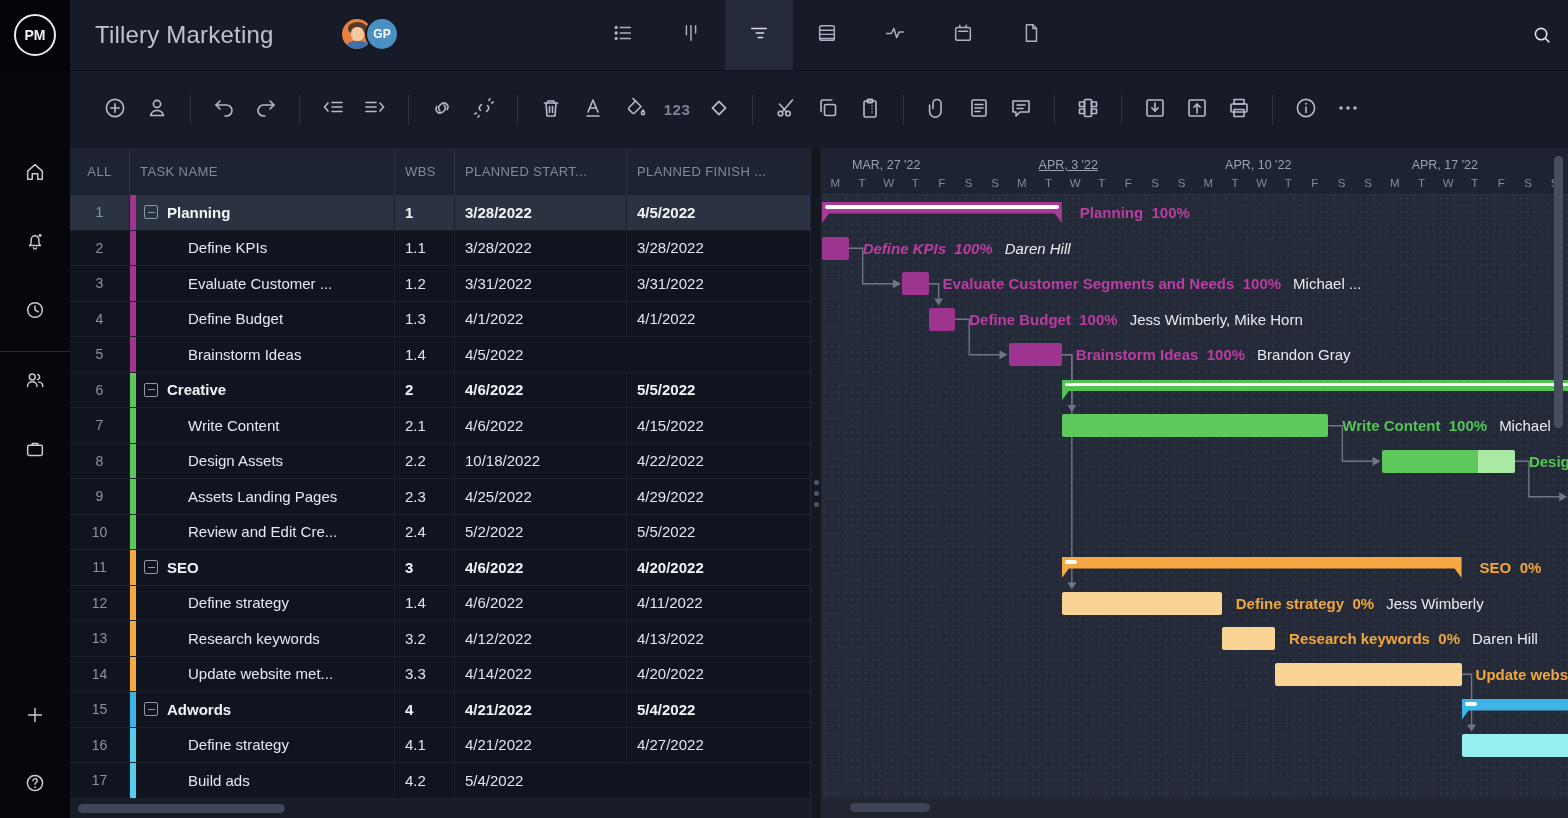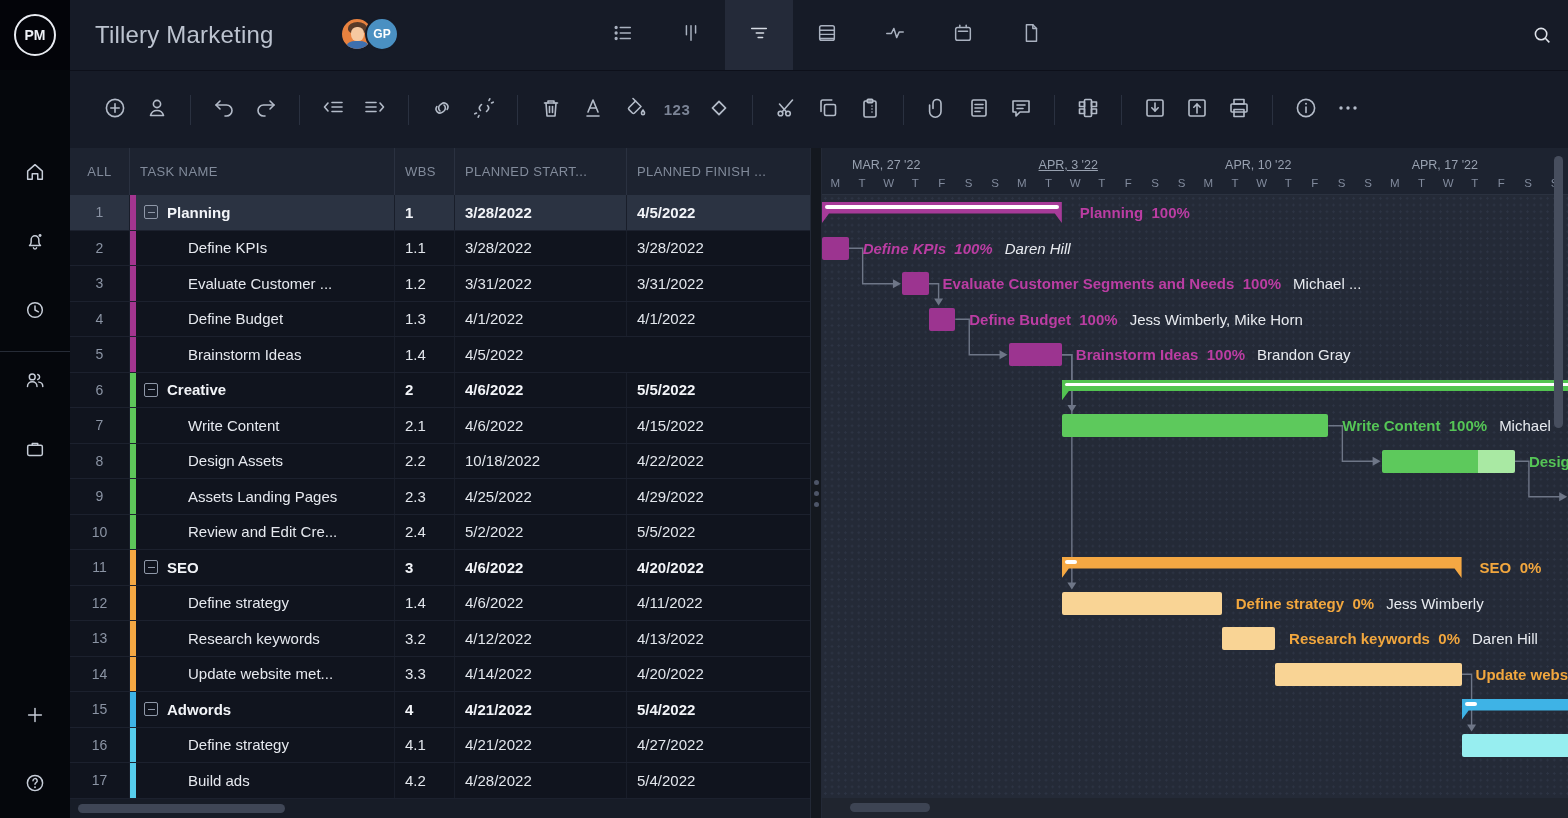--- a/index.html
+++ b/index.html
@@ -568,21 +568,20 @@
           <div class="tdate">4/21/2022</div>
           <div class="tdate">4/27/2022</div>
         </div>
         <div class="trow">
           <div class="rnum">17</div>
           <div class="strip" style="background:#56cdec"></div>
           <div class="tname">
             <span>Build ads</span>
           </div>
           <div class="twbs">4.2</div>
-          <div class="tdate">4/28/2022</div>
           <div class="tdate">5/4/2022</div>
         </div>
       </div>
     <div class="tfoot">
       <div class="thumbH" style="left:8px;width:207px;"></div>
     </div>
   </div>
 
   <div class="splitter">
     <div class="splitDots">

